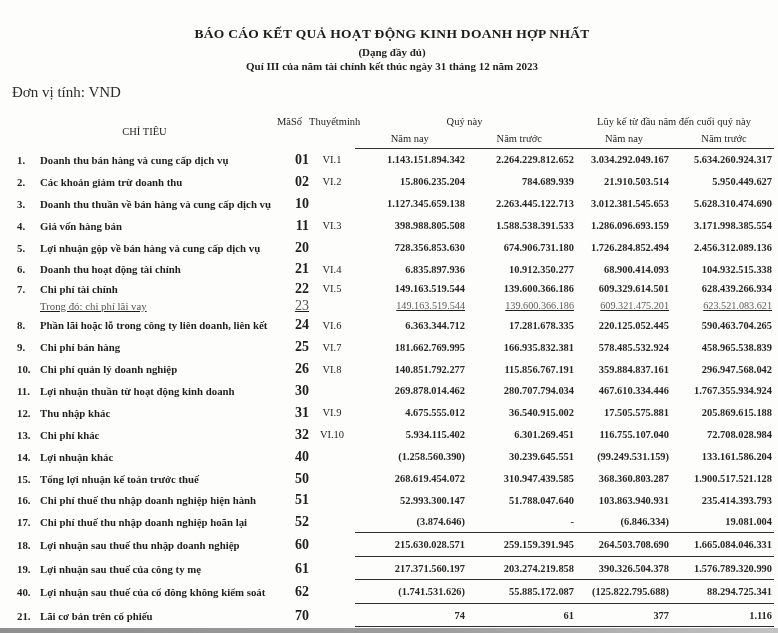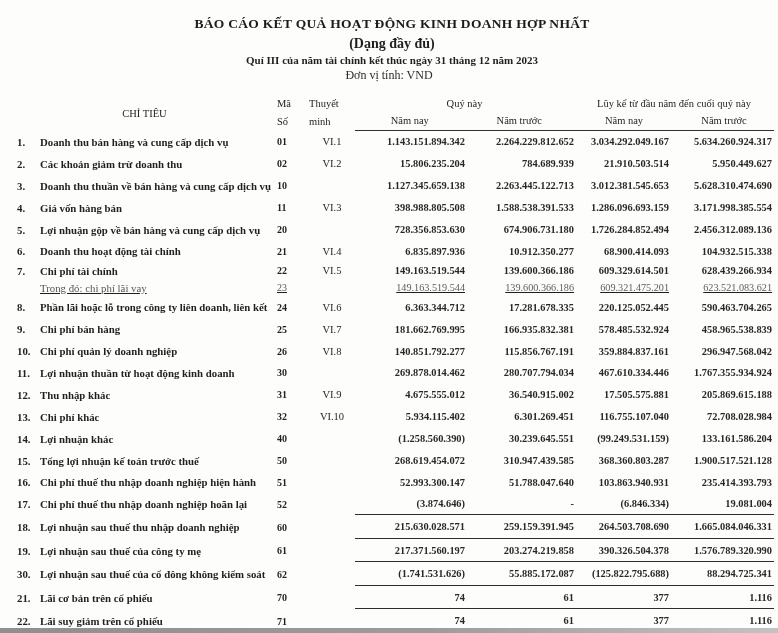--- a/index.html
+++ b/index.html
@@ -8,52 +8,52 @@
     background: #fdfdfc;
     font-family: "Liberation Serif", "DejaVu Serif", serif;
     color: #1f1f1f;
     position: relative;
     overflow: hidden;
   }
   .doc { padding: 8px 6px 0 12px; position: relative; }
 
   
   .title-block { text-align: center; }
-  .title    { font-size: 13.5px; font-weight: bold; letter-spacing: .3px; margin-top: 8px; color: #1b1b1b; }
-  .subtitle { font-size: 14px;  font-weight: bold; margin-top: 4px; }
+  .title    { font-size: 13.5px; font-weight: bold; letter-spacing: .3px; margin-top: 18px; color: #1b1b1b; }
+  .subtitle { font-size: 11px;  font-weight: bold; margin-top: 4px; }
   .period   { font-size: 11px;  font-weight: bold; margin-top: 2px; }
 
-  .unit-note { text-align: center; font-size: 12px; margin-top: 2px; padding-right: 6px; color: #2c2c2c; }
+  .unit-note { text-align: left; font-size: 15px; margin-top: 12px; padding-right: 6px; color: #2c2c2c; }
 
   
   .table { margin-top: 12px; }
   .grid {
     display: grid;
     grid-template-columns: 28px 237px 32px 46px 110px 109px 95px 105px;
   }
 
   .thead { height: 36px; font-size: 10.5px; color: #242424; }
   .h-item  { grid-column: 1 / 3; display: flex; align-items: center; justify-content: center; font-family: Liberation Serif, serif; }
-  .h-code, .h-note { display: flex; flex-direction: column; text-align: left; }
+  .h-code, .h-note { display: flex; flex-direction: row; text-align: right; }
   .h-code span, .h-note span { height: 18px; line-height: 18px; }
   .h-group { display: flex; flex-direction: column; }
   .h-group-quarter { grid-column: 5 / 7; }
   .h-group-ytd     { grid-column: 7 / 9; }
   .h-group-label { text-align: center; height: 18px; line-height: 18px; white-space: nowrap; }
   .h-sub { display: flex; height: 18px; line-height: 16px; border-bottom: 1.5px solid #303030; }
   .h-sub span { flex: 1; text-align: center; }
 
   .row { height: 21.9px; align-items: center; }
   .tight-row { height: 17px; }
   .sub-row   { height: 17px; text-decoration: underline; }
   .tall-row  { height: 23.5px; }
 
   .c-no    { font-size: 10.8px; font-weight: bold; padding-left: 5px; }
   .c-label { font-size: 10.8px; font-weight: bold; padding-left: 0; white-space: nowrap; overflow: hidden; }
-  .c-code  { text-align: left; font-size: 10px; font-weight: bold; }
+  .c-code  { text-align: right; font-size: 14px; font-weight: bold; }
   .c-note  { text-align: center; font-size: 10.5px; }
   .c-num {
     align-self: stretch;
     display: flex; align-items: center; justify-content: flex-end;
     font-size: 10.4px; font-weight: bold; color: #272727;
     white-space: nowrap;
   }
   .c-num:last-child { padding-right: 2px; }
 
   .sub-row .c-label { font-weight: normal; color: #555; }
@@ -304,21 +304,21 @@
           <span class="c-no">19.</span>
           <span class="c-label">Lợi nhuận sau thuế của công ty mẹ</span>
           <span class="c-code">61</span>
           <span class="c-note"></span>
           <span class="c-num">217.371.560.197</span>
           <span class="c-num">203.274.219.858</span>
           <span class="c-num">390.326.504.378</span>
           <span class="c-num">1.576.789.320.990</span>
         </div>
         <div class="row grid tall-row rule-below">
-          <span class="c-no">30.</span>
+          <span class="c-no">40.</span>
           <span class="c-label">Lợi nhuận sau thuế của cổ đông không kiểm soát</span>
           <span class="c-code">62</span>
           <span class="c-note"></span>
           <span class="c-num">(1.741.531.626)</span>
           <span class="c-num">55.885.172.087</span>
           <span class="c-num">(125.822.795.688)</span>
           <span class="c-num">88.294.725.341</span>
         </div>
         <div class="row grid tall-row rule-below">
           <span class="c-no">21.</span>

